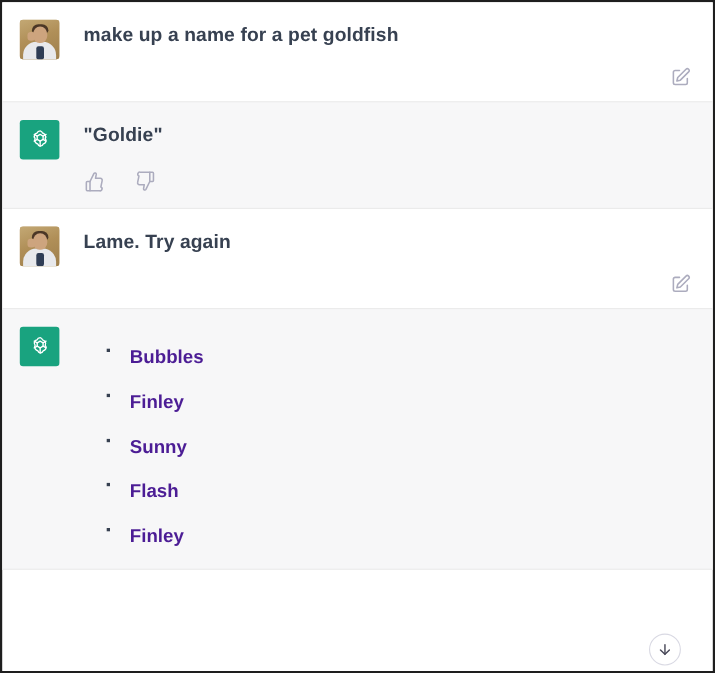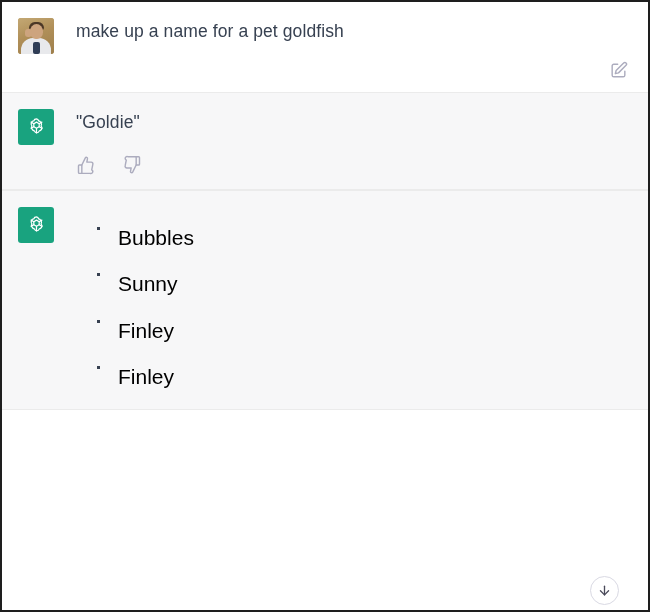--- a/index.html
+++ b/index.html
@@ -120,40 +120,41 @@
     justify-content: center;
   }
   .avatar-assistant svg { display: block; }
 
   
   .body {
     flex: 1 1 auto;
     min-width: 0;
     padding-left: 22px;
     padding-top: 2px;
+    font-weight: bold;
   }
   .text {
     font-size: 17.5px;
     line-height: 1.5;
     color: #374151;
     letter-spacing: 0.1px;
     word-wrap: break-word;
   }
 
   
   ul.names {
     list-style: none;
     margin: 16px 0 0 0;
     padding: 0 0 0 16px;
   }
   ul.names li {
     position: relative;
-    font-size: 21px;
+    font-size: 17px;
     line-height: 1.4;
-    color: #000000;
+    color: #4c1d95;
     padding: 0 0 0 26px;
     margin: 0 0 17px 0;
   }
   ul.names li::before {
     content: "";
     position: absolute;
     left: 5px;
     top: 4px;
     width: 3px;
     height: 3px;
@@ -254,35 +255,59 @@
         </button>
         <button class="icon-btn" aria-label="Bad response">
           <svg width="20" height="20" viewBox="0 0 24 24" fill="none" stroke="currentColor" stroke-width="1.7" stroke-linecap="round" stroke-linejoin="round">
             <path d="M17 2h3a1 1 0 0 1 1 1v8a1 1 0 0 1-1 1h-3"></path>
             <path d="M17 12l-4.2 8.6a1.4 1.4 0 0 1-2.6-.9l.8-4.2H5.7a2 2 0 0 1-1.95-2.44l1.4-7A2 2 0 0 1 7.1 2H17z"></path>
           </svg>
         </button>
       </div>
     </div>
 
+    <div class="msg user">
+      <div class="msg-inner">
+        <div class="avatar avatar-user">
+          <span class="ph-bg"></span>
+          <span class="ph-shirt"></span>
+          <span class="ph-collar"></span>
+          <span class="ph-hair"></span>
+          <span class="ph-head"></span>
+          <span class="ph-hand"></span>
+        </div>
+        <div class="body">
+          <div class="text">Lame. Try again</div>
+        </div>
+      </div>
+      <div class="actions-user">
+        <button class="icon-btn" aria-label="Edit">
+          <svg width="19" height="19" viewBox="0 0 24 24" fill="none" stroke="currentColor" stroke-width="1.8" stroke-linecap="round" stroke-linejoin="round">
+            <path d="M11 4H6a2 2 0 0 0-2 2v12a2 2 0 0 0 2 2h12a2 2 0 0 0 2-2v-5"></path>
+            <path d="M18.5 2.5a2.12 2.12 0 0 1 3 3L12 15l-4 1 1-4 9.5-9.5z"></path>
+          </svg>
+        </button>
+      </div>
+    </div>
 
     <div class="msg assistant">
       <div class="msg-inner">
         <div class="avatar avatar-assistant">
           <svg width="23" height="23" viewBox="0 0 24 24" fill="none" stroke="#ffffff" stroke-width="1.3" stroke-linecap="round" stroke-linejoin="round">
             <path d="M12 3.1a3.1 3.1 0 0 0-2.93 2.1 3.1 3.1 0 0 0-2.24 1.5 3.1 3.1 0 0 0 .38 3.65 3.1 3.1 0 0 0 .35 3.66 3.1 3.1 0 0 0 2.2 1.53A3.1 3.1 0 0 0 12 17.6a3.1 3.1 0 0 0 2.93-2.1 3.1 3.1 0 0 0 2.24-1.5 3.1 3.1 0 0 0-.38-3.65 3.1 3.1 0 0 0-.35-3.66 3.1 3.1 0 0 0-2.2-1.53A3.1 3.1 0 0 0 12 3.1z"></path>
             <path d="M12 6.4 9.2 8v3.2L12 12.8l2.8-1.6V8L12 6.4z"></path>
             <path d="M12 12.8v4.8M9.2 8 6.4 6.4M14.8 11.2l2.8 1.6M14.8 8l2.8-1.6M9.2 11.2l-2.8 1.6"></path>
           </svg>
         </div>
         <div class="body">
           <ul class="names">
             <li>Bubbles</li>
+            <li>Finley</li>
             <li>Sunny</li>
-            <li>Finley</li>
+            <li>Flash</li>
             <li>Finley</li>
           </ul>
         </div>
       </div>
     </div>
 
   </div>
 
   <div class="scroll-btn" aria-label="Scroll to bottom">
     <span>

